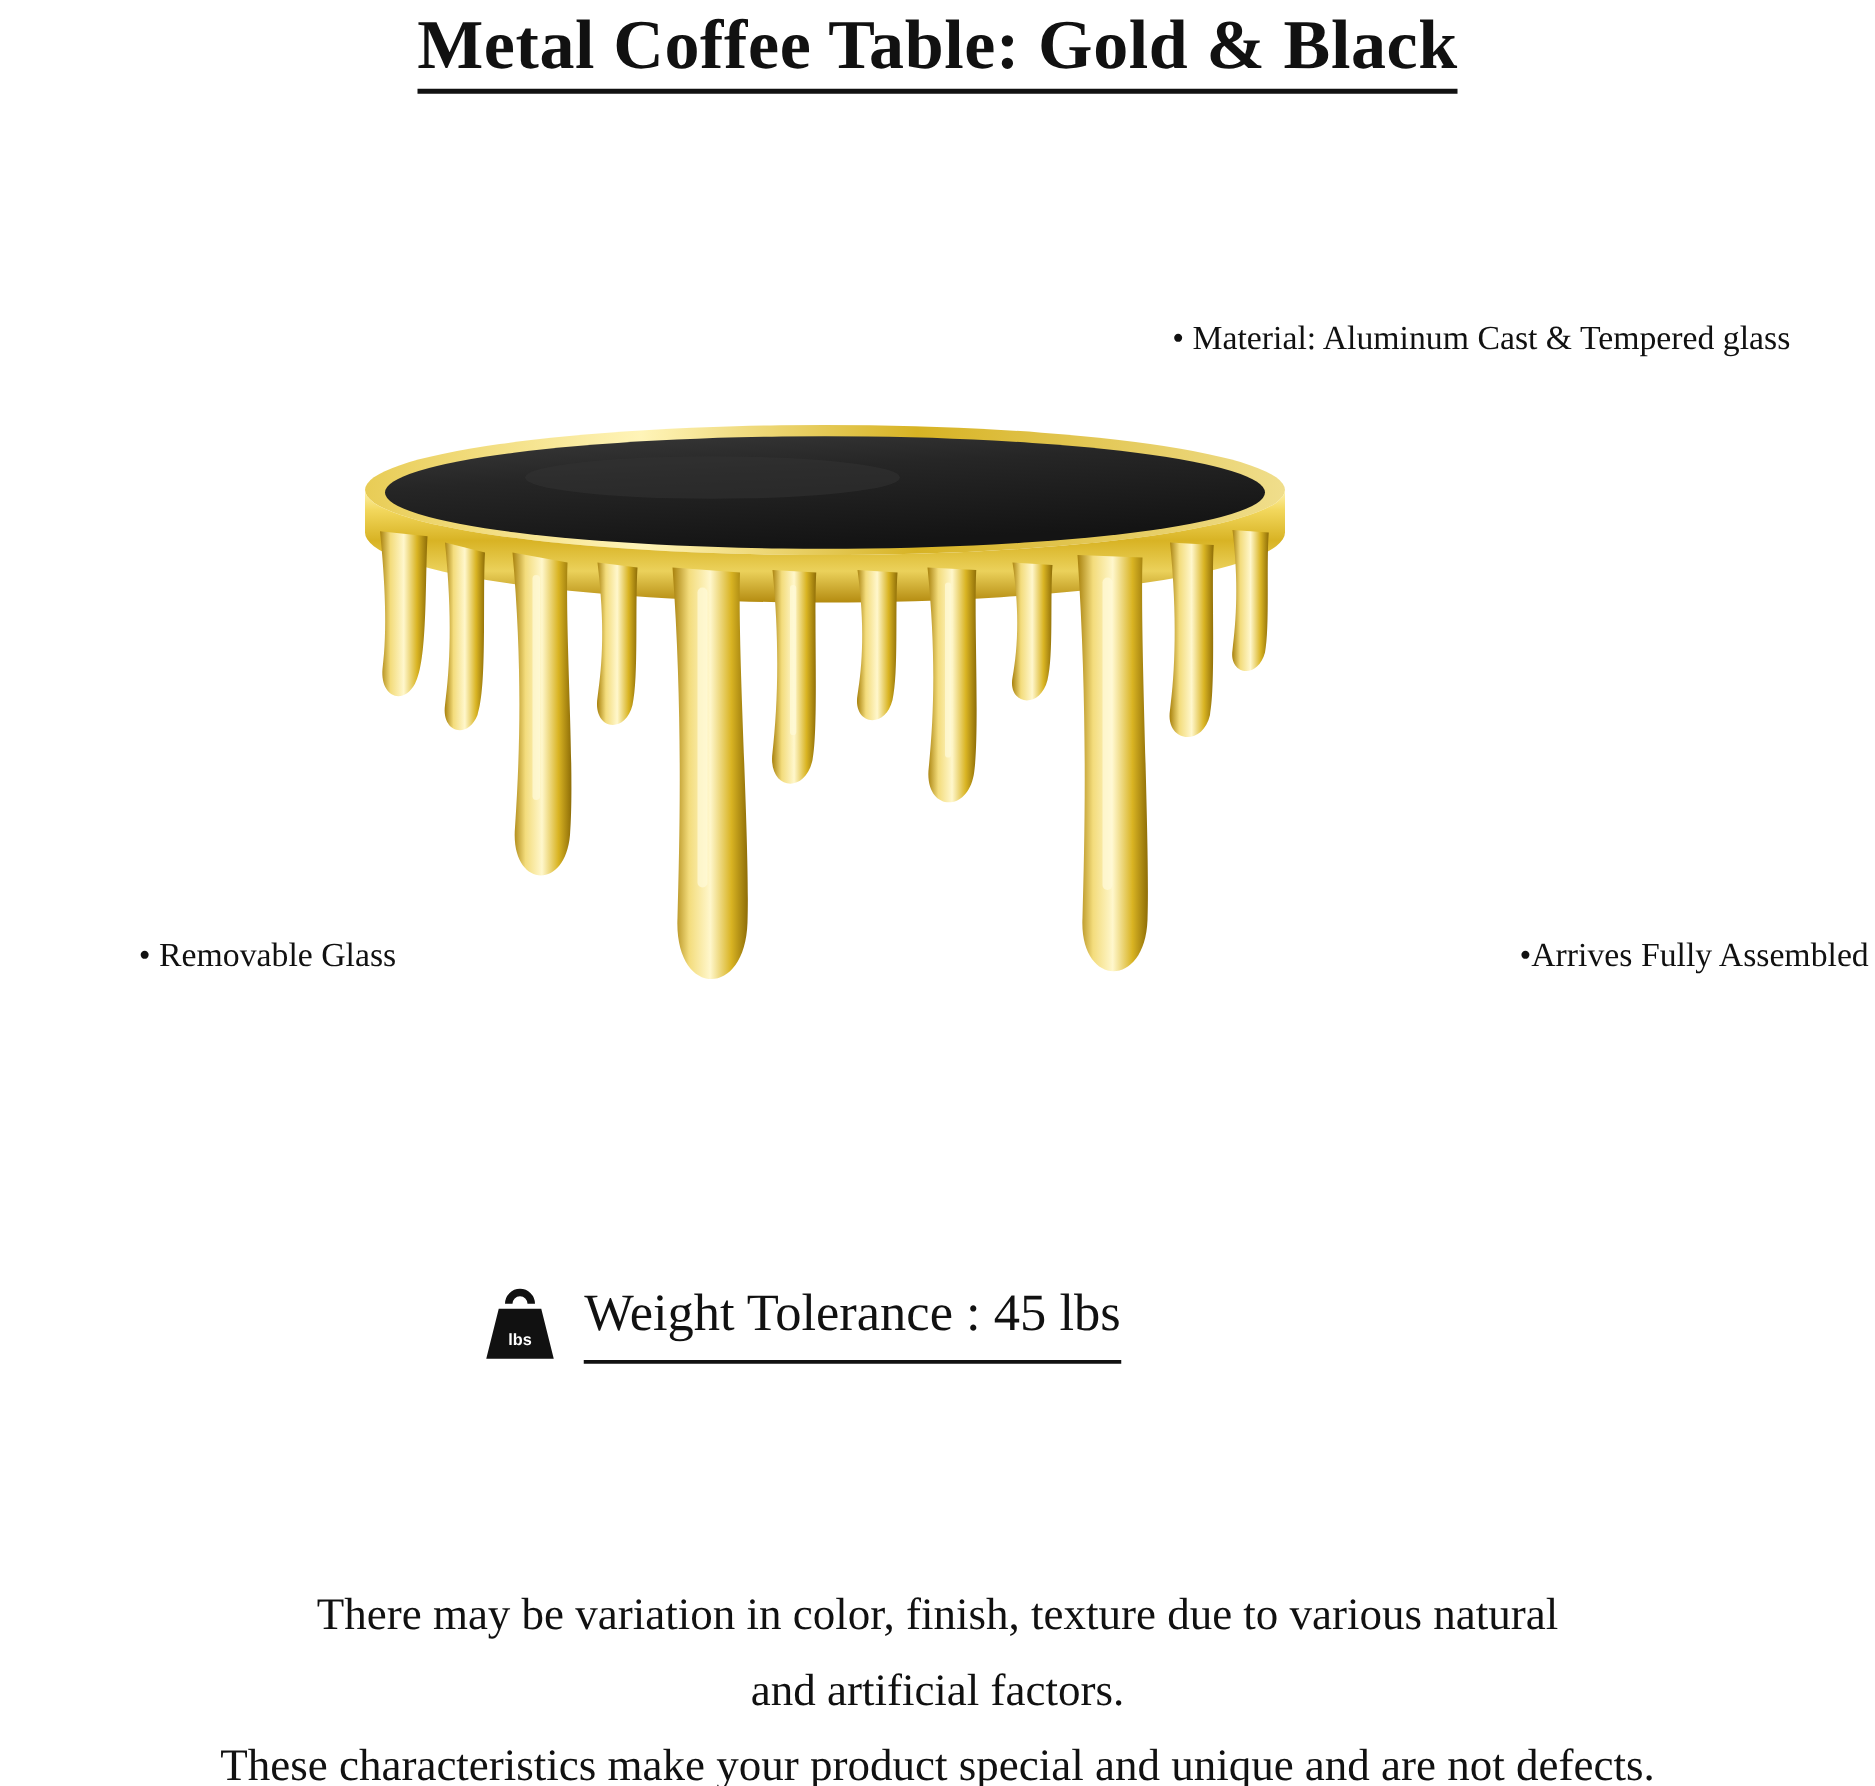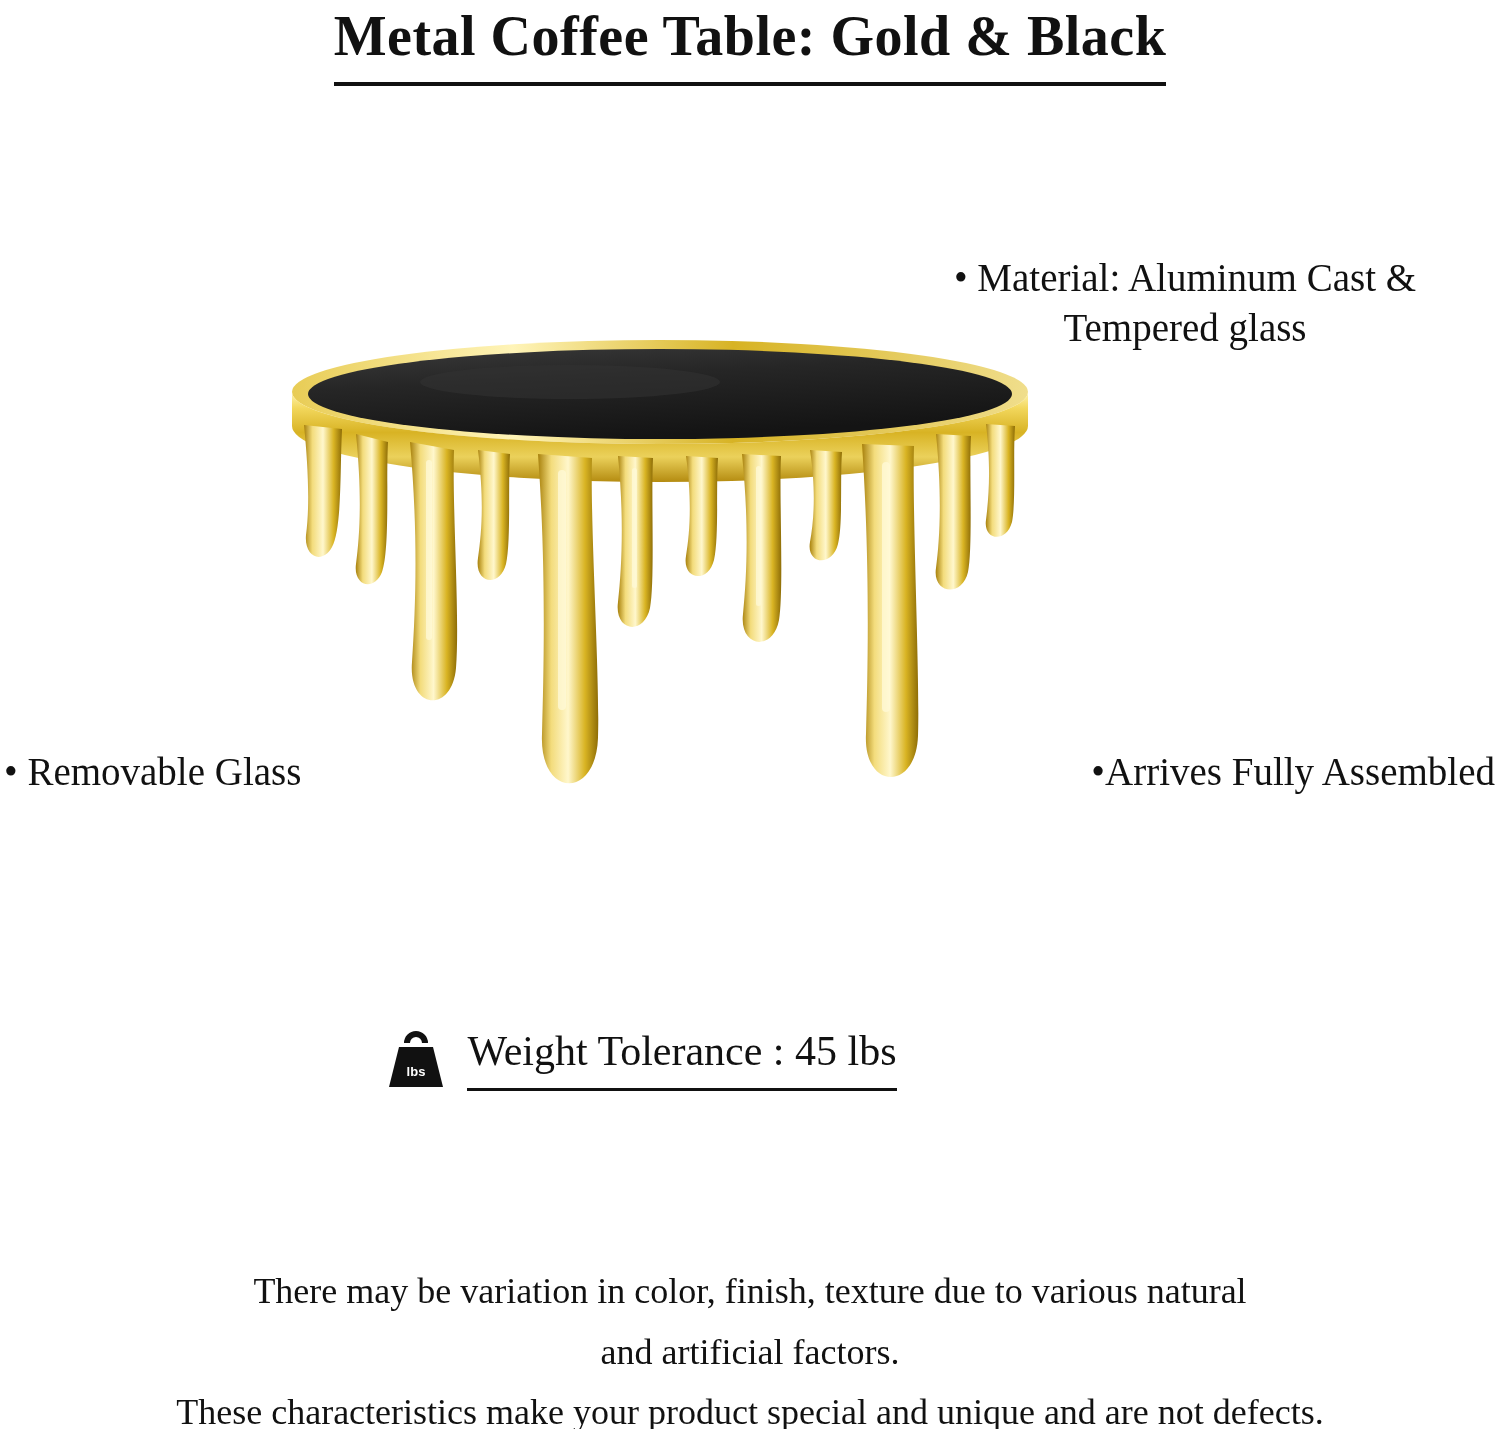--- a/index.html
+++ b/index.html
@@ -23,42 +23,42 @@
     left: 0;
     width: 1500px;
     text-align: center;
     font-size: 56px;
     font-weight: 700;
     letter-spacing: 0.5px;
     line-height: 1.1;
   }
   .title span {
     border-bottom: 4px solid #111;
-    padding-bottom: 15px;
+    padding-bottom: 4px;
     margin-top: 14px;
   }
 
   
   .callout {
     position: absolute;
-    font-size: 39px;
+    font-size: 27px;
     line-height: 1.28;
     color: #111;
   }
   .callout-material {
     top: 253px;
     left: 880px;
     width: 610px;
     text-align: center;
   }
   .callout-removable {
     top: 747px;
     left: 4px;
     width: 420px;
-    text-align: left;
+    text-align: center;
   }
   .callout-assembled {
     top: 747px;
     left: 985px;
     width: 510px;
     text-align: right;
   }
 
   
   .product-area {

